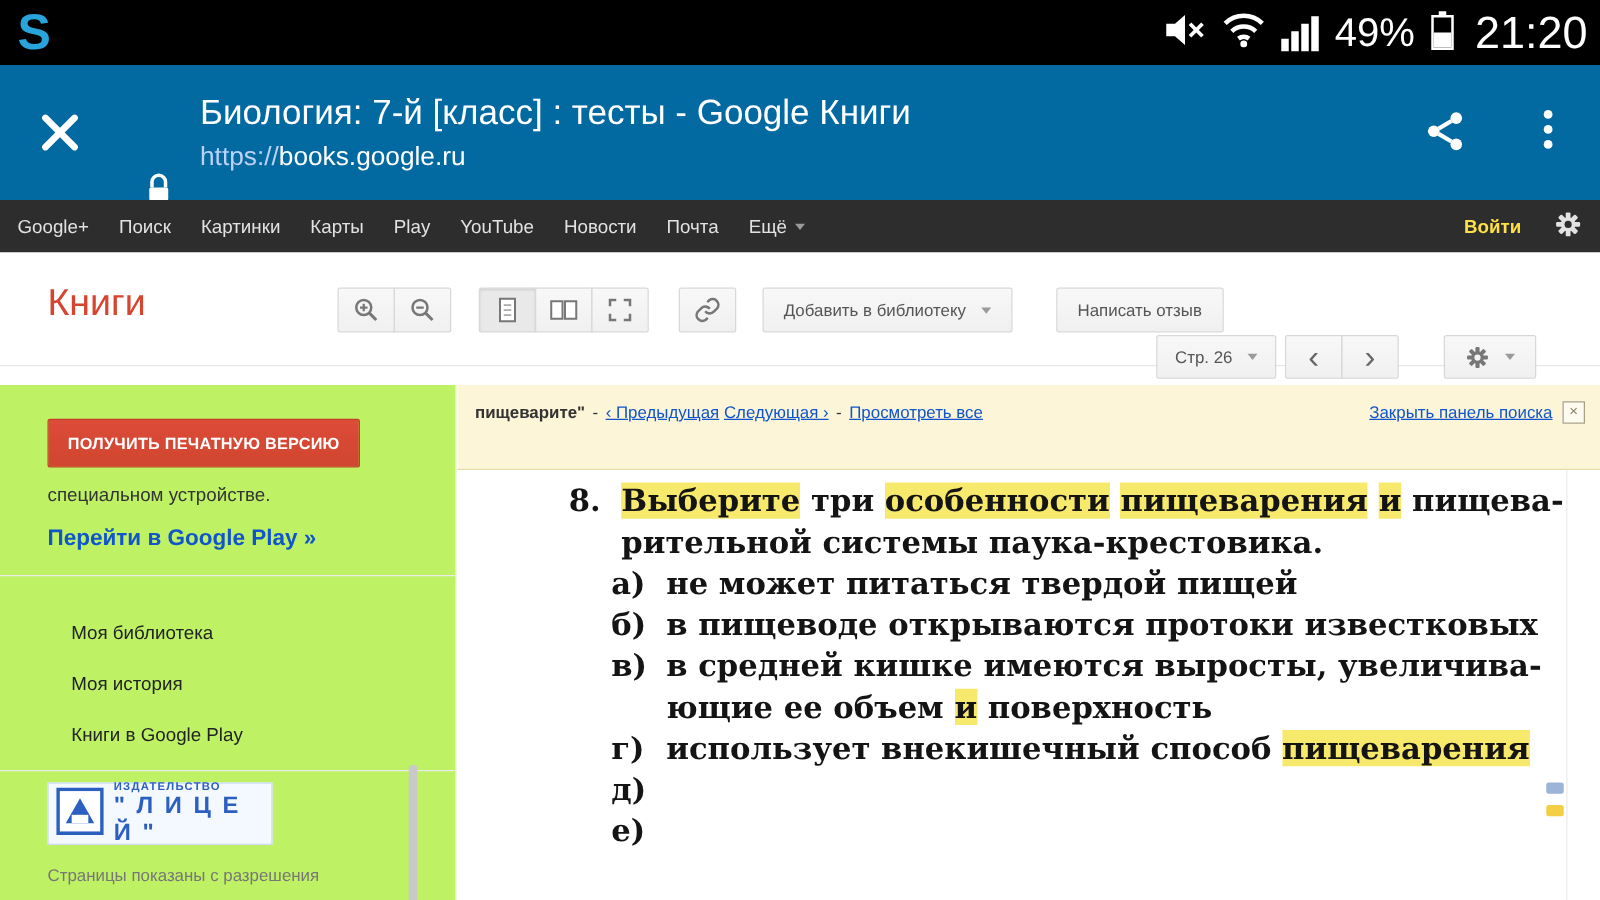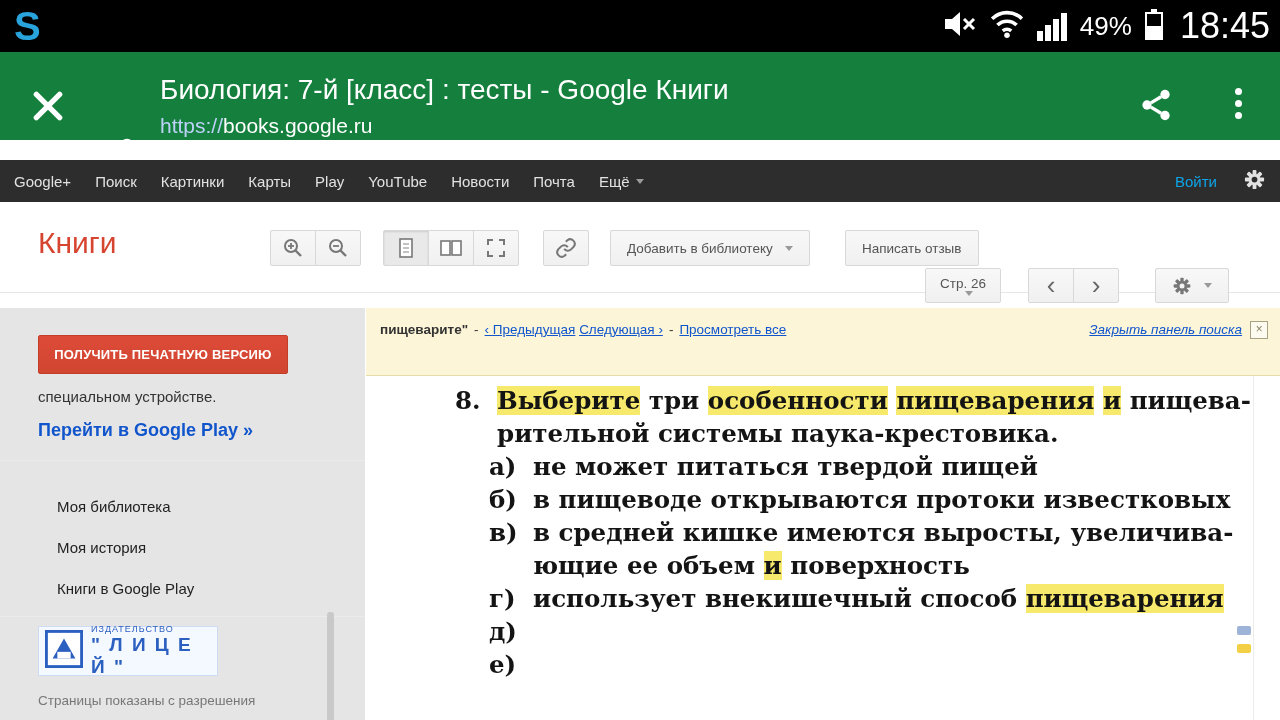--- a/index.html
+++ b/index.html
@@ -9,86 +9,86 @@
   
   #status-bar{position:absolute;top:0;left:0;right:0;height:52px;background:#000;color:#fff;
               display:flex;align-items:center;padding:0 10px 0 14px;box-sizing:border-box;}
   .skype-s{font-size:40px;font-weight:bold;color:#29a3dc;line-height:52px;}
   .sb-right{margin-left:auto;display:flex;align-items:center;gap:13px;}
   .sig-bars{display:flex;align-items:flex-end;gap:2px;height:30px;}
   .sig-bars i{display:block;width:6px;background:#fff;}
   .batt{width:18px;height:28px;border:2px solid #fff;position:relative;box-sizing:border-box;}
   .batt:before{content:"";position:absolute;top:-5px;left:4px;width:6px;height:3px;background:#fff;}
   .batt i{position:absolute;left:0;right:0;bottom:0;height:50%;background:#fff;}
-  .sb-pct{font-size:26px;}
+  .sb-pct{font-size:32px;}
   .sb-time{font-size:36px;margin-left:4px;}
 
   
-  #browser-header{position:absolute;top:52px;left:0;right:0;height:88px;background:#15803d;color:#fff;}
+  #browser-header{position:absolute;top:52px;left:0;right:0;height:108px;background:#0369a1;color:#fff;}
   #bh-close{position:absolute;left:28px;top:34px;width:40px;height:40px;cursor:pointer;}
   #bh-lock{position:absolute;left:114px;top:84px;}
   #bh-title{position:absolute;left:160px;top:22px;font-size:28px;white-space:nowrap;}
   #bh-url{position:absolute;left:160px;top:62px;font-size:21px;}
   #bh-url .scheme{color:#bcd2f8;}
   #bh-share{position:absolute;right:106px;top:34px;}
   #bh-menu{position:absolute;right:38px;top:36px;display:flex;flex-direction:column;gap:5px;}
   #bh-menu i{width:7px;height:7px;border-radius:50%;background:#fff;display:block;}
 
   
   #google-nav{position:absolute;top:160px;left:0;right:0;height:42px;background:#2d2d2d;
               display:flex;align-items:center;padding:0 14px;box-sizing:border-box;color:#e2e2e2;font-size:15px;}
   #google-nav .gn-item{margin-right:24px;cursor:pointer;white-space:nowrap;display:inline-flex;align-items:center;gap:6px;}
   #google-nav .gn-right{margin-left:auto;display:flex;align-items:center;gap:26px;}
-  .gn-signin{font-weight:normal;color:#0ea5e9;cursor:pointer;}
+  .gn-signin{font-weight:bold;color:#fde047;cursor:pointer;}
   .caret{width:0;height:0;border-left:4px solid transparent;border-right:4px solid transparent;
          border-top:5px solid #9a9a9a;display:inline-block;}
 
   
   #books-toolbar{position:absolute;top:202px;left:0;right:0;height:91px;background:#fff;
                  border-bottom:1px solid #e7e7e7;box-sizing:border-box;}
   #books-logo{position:absolute;left:38px;top:24px;font-size:30px;color:#d6452f;}
   .tbtn{height:36px;box-sizing:border-box;background:linear-gradient(#f8f8f8,#f0f0f0);
         border:1px solid #d8d8d8;color:#555;font-size:13.5px;display:inline-flex;
         align-items:center;justify-content:center;cursor:pointer;border-radius:2px;}
   .tbtn.pressed{background:#e9e9e9;box-shadow:inset 0 1px 2px rgba(0,0,0,.12);}
   .icon46{width:46px;}
   .grp{position:absolute;display:inline-flex;}
   .grp .tbtn{border-radius:0;}
   .grp .tbtn:first-child{border-radius:2px 0 0 2px;}
   .grp .tbtn:last-child{border-radius:0 2px 2px 0;}
   .grp .tbtn + .tbtn{margin-left:-1px;}
   .tcaret{margin-left:12px;}
 
   
-  #sidebar{position:absolute;top:308px;left:0;width:365px;bottom:0;background:#e5e5e5;
+  #sidebar{position:absolute;top:308px;left:0;width:365px;bottom:0;background:#bef264;
            border-right:1px solid #e6e6e6;box-sizing:border-box;}
   #print-btn{position:absolute;left:38px;top:27px;width:248px;height:37px;border-radius:2px;
              background:linear-gradient(#dd4b39,#d0462f);border:1px solid #c43d28;color:#fff;
              font-size:13px;font-weight:bold;display:flex;align-items:center;justify-content:center;
              letter-spacing:.2px;cursor:pointer;}
   #sb-trunc{position:absolute;left:38px;top:80px;font-size:15px;color:#333;}
   #sb-play-link{position:absolute;left:38px;top:112px;font-size:18px;font-weight:bold;color:#1155cc;cursor:pointer;}
   .sb-divider{position:absolute;left:0;right:0;border-top:1px solid #ebebeb;}
   .sb-nav{position:absolute;left:57px;font-size:15px;color:#222;cursor:pointer;}
   #pub-logo{position:absolute;left:38px;top:318px;width:180px;height:50px;display:flex;align-items:center;gap:8px;
             background:#f4f8ff;border:1px solid #cddcf3;box-sizing:border-box;padding:2px 6px;}
-  #pub-text .l1{font-size:9px;font-weight:normal;color:#2b5fc0;letter-spacing:1px;}
+  #pub-text .l1{font-size:9px;font-weight:bold;color:#2b5fc0;letter-spacing:1px;}
   #pub-text .l2{font-size:19px;font-weight:bold;color:#2b5fc0;letter-spacing:2px;}
   #sb-permission{position:absolute;left:38px;top:385px;font-size:13.5px;color:#777;}
   #sb-scrollbar{position:absolute;left:327px;top:304px;width:7px;height:111px;background:#c9c9c9;border-radius:3px;cursor:pointer;}
 
   
   #main{position:absolute;left:366px;top:308px;right:0;bottom:0;background:#fff;}
   #search-panel{position:absolute;top:0;left:0;right:0;height:68px;background:#fcf5d8;
                 border-bottom:1px solid #e7ddab;box-sizing:border-box;padding:11px 14px;
                 font-size:13.5px;color:#333;line-height:22px;}
   #search-panel b{font-weight:bold;}
   .plink{color:#1155cc;text-decoration:underline;cursor:pointer;}
   .dash{margin:0 6px;}
-  #sp-close{position:absolute;right:12px;top:11px;display:flex;align-items:center;gap:8px;font-style:italic;}
+  #sp-close{position:absolute;right:12px;top:11px;display:flex;align-items:center;gap:8px;}
   #sp-close-box{width:16px;height:16px;border:1px solid #a8a285;background:#fdfbef;color:#8a8468;
                 font-size:12px;line-height:14px;text-align:center;cursor:pointer;}
 
   
   #book-page{position:absolute;top:68px;left:0;right:0;bottom:0;background:#fff;overflow:hidden;}
   #page-edge{position:absolute;top:0;bottom:0;left:887px;width:1px;background:#ececec;}
   #book-text{position:absolute;left:89px;top:8px;font-family:"DejaVu Serif",serif;
              font-weight:600;font-size:24.5px;line-height:33px;color:#141414;}
   .bline{white-space:pre;}
   .hl{background:#f7e96b;}
@@ -124,21 +124,21 @@
     <span class="sig-bars">
       <i style="height:10px"></i>
         <i style="height:16px"></i>
         <i style="height:22px"></i>
         <i style="height:28px"></i>
     </span>
     <span class="sb-pct">49%</span>
     <span class="batt">
         <i></i>
       </span>
-    <span class="sb-time">18:45</span>
+    <span class="sb-time">21:20</span>
   </div>
 </div>
 
 <div id="browser-header">
   <span id="bh-close">
     <svg width="40" height="40" viewBox="0 0 24 24">
         <path d="M5 5 L19 19 M19 5 L5 19" stroke="#fff" stroke-width="3.2" stroke-linecap="round"></path>
       </svg>
   </span>
   <span id="bh-lock">
@@ -253,21 +253,21 @@
 
   <span class="tbtn" style="position:absolute;left:610px;top:28px;padding:0 16px;">
     <span>Добавить в библиотеку</span>
     <span class="caret tcaret"></span>
   </span>
 
   <span class="tbtn" style="position:absolute;left:845px;top:28px;padding:0 16px;">
     <span>Написать отзыв</span>
   </span>
 
-  <span class="tbtn" style="position:absolute;left:925px;top:66px;height:35px;padding:0 14px;flex-direction:column;">
+  <span class="tbtn" style="position:absolute;left:925px;top:66px;height:35px;padding:0 14px;">
     <span>Стр. 26</span>
     <span class="caret tcaret"></span>
   </span>
   <div class="grp" style="left:1028px;top:66px;">
     <span class="tbtn icon46" style="height:35px;font-size:26px;color:#666;">
         <span>‹</span>
       </span>
     <span class="tbtn icon46" style="height:35px;font-size:26px;color:#666;">
         <span>›</span>
       </span>

